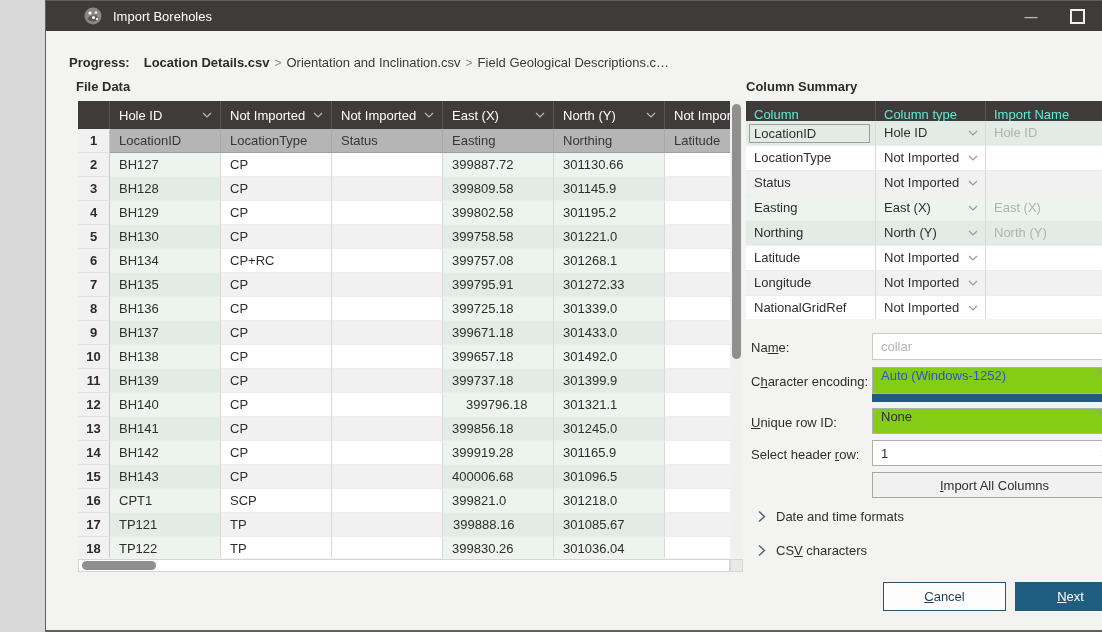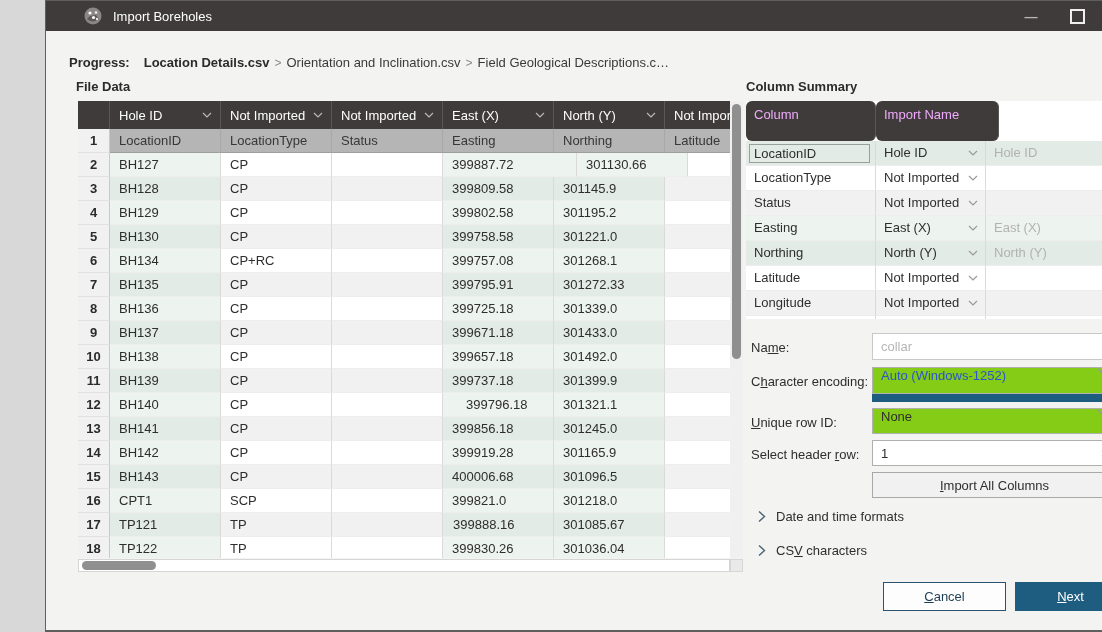--- a/index.html
+++ b/index.html
@@ -32,21 +32,21 @@
   .fd-corner{background:#3e3b3a;}
   .fd-row1 .fd-cell{background:#b5b5b5;color:#373737;border-right:1px solid #a8a8a8;border-bottom:1px solid #9e9e9e;}
   .fd-num{background:#f1f1f1 !important;color:#2b2b2b !important;font-weight:bold;text-align:center;padding:0 !important;border-right:1px solid #c9c9c9 !important;border-bottom:1px solid #e2e2e2 !important;}
   .g-ev{background:#edf3ef;} .g-od{background:#e2ebe6;}
   .p-ev{background:#ffffff;} .p-od{background:#f1f1f1;}
   .chev{color:#b9b9b9;display:inline-flex;align-items:center;}
   
   .cs-wrap{position:absolute;left:700px;top:100px;width:363px;height:218px;overflow:hidden;background:#ffffff;}
   .cs-row{display:flex;flex-shrink:0;}
   .cs-cell{box-sizing:border-box;flex:0 0 auto;height:25px;line-height:24px;font-size:13px;color:#2e2e2e;padding:0 0 0 8px;white-space:nowrap;overflow:hidden;border-right:1px solid #dadada;border-bottom:1px solid #ededed;}
-  .cs-header .cs-cell{height:40px;line-height:27px;background:#3e3b3a;color:#f0abfc;border-right:1px solid #5a5755;border-bottom:none;border-radius:6px;}
+  .cs-header .cs-cell{height:20px;line-height:27px;background:#3e3b3a;color:#5eead4;border-right:1px solid #5a5755;border-bottom:none;}
   .s-gev .cs-cell{background:#edf3ef;} .s-god .cs-cell{background:#e2ebe6;}
   .s-pev .cs-cell{background:#ffffff;} .s-pod .cs-cell{background:#f1f1f1;}
   .cs-type{display:flex;align-items:center;justify-content:space-between;padding-right:7px;}
   .chev-cs{color:#9a9a9a;}
   .cs-import{color:#b2b2b2;}
   .cs-name{padding-left:8px;}
   .sel-box{box-sizing:border-box;margin:3px 5px 3px 3px;height:19px;line-height:17px;border:1px solid #98a09c;padding-left:4px;}
   .cs-name.has-box{padding:0;}
   
   .sb-track{position:absolute;background:#f0f0f0;}
@@ -161,21 +161,21 @@
         <div class="fd-cell" style="width: 111px;">Status</div>
         <div class="fd-cell" style="width: 111px;">Easting</div>
         <div class="fd-cell" style="width: 111px;">Northing</div>
         <div class="fd-cell" style="width: 100px;">Latitude</div>
       </div>
       <div class="fd-row">
         <div class="fd-cell fd-num" style="width: 32px;">2</div>
         <div class="fd-cell g-ev" style="width: 111px;">BH127</div>
         <div class="fd-cell p-ev" style="width: 111px;">CP</div>
         <div class="fd-cell p-ev" style="width: 111px;"></div>
-        <div class="fd-cell g-ev" style="width: 134px;">399887.72</div>
+        <div class="fd-cell g-ev" style="width: 111px;">399887.72</div>
         <div class="fd-cell g-ev" style="width: 111px;">301130.66</div>
         <div class="fd-cell p-ev" style="width: 100px;"></div>
       </div>
       <div class="fd-row">
         <div class="fd-cell fd-num" style="width: 32px;">3</div>
         <div class="fd-cell g-od" style="width: 111px;">BH128</div>
         <div class="fd-cell p-od" style="width: 111px;">CP</div>
         <div class="fd-cell p-od" style="width: 111px;"></div>
         <div class="fd-cell g-od" style="width: 111px;">399809.58</div>
         <div class="fd-cell g-od" style="width: 111px;">301145.9</div>
@@ -323,20 +323,21 @@
   </div>
 
   <div class="hsb">
     <div class="hsb-thumb"></div>
   </div>
   <div class="sb-corner"></div>
 
   <div class="cs-wrap" id="summary-table">
       <div class="cs-row cs-header">
         <div class="cs-cell" style="width: 130px;">Column</div>
+        <div class="cs-cell" style="width: 110px;">Column type</div>
         <div class="cs-cell" style="width: 123px;">Import Name</div>
       </div>
       <div class="cs-row s-god">
         <div class="cs-cell cs-name has-box" style="width: 130px;">
           <div class="sel-box">LocationID</div>
         </div>
         <div class="cs-cell cs-type" style="width: 110px;">
           <span>Hole ID</span>
           <span class="chev chev-cs">
             <svg width="10" height="6" viewBox="0 0 10 6">

